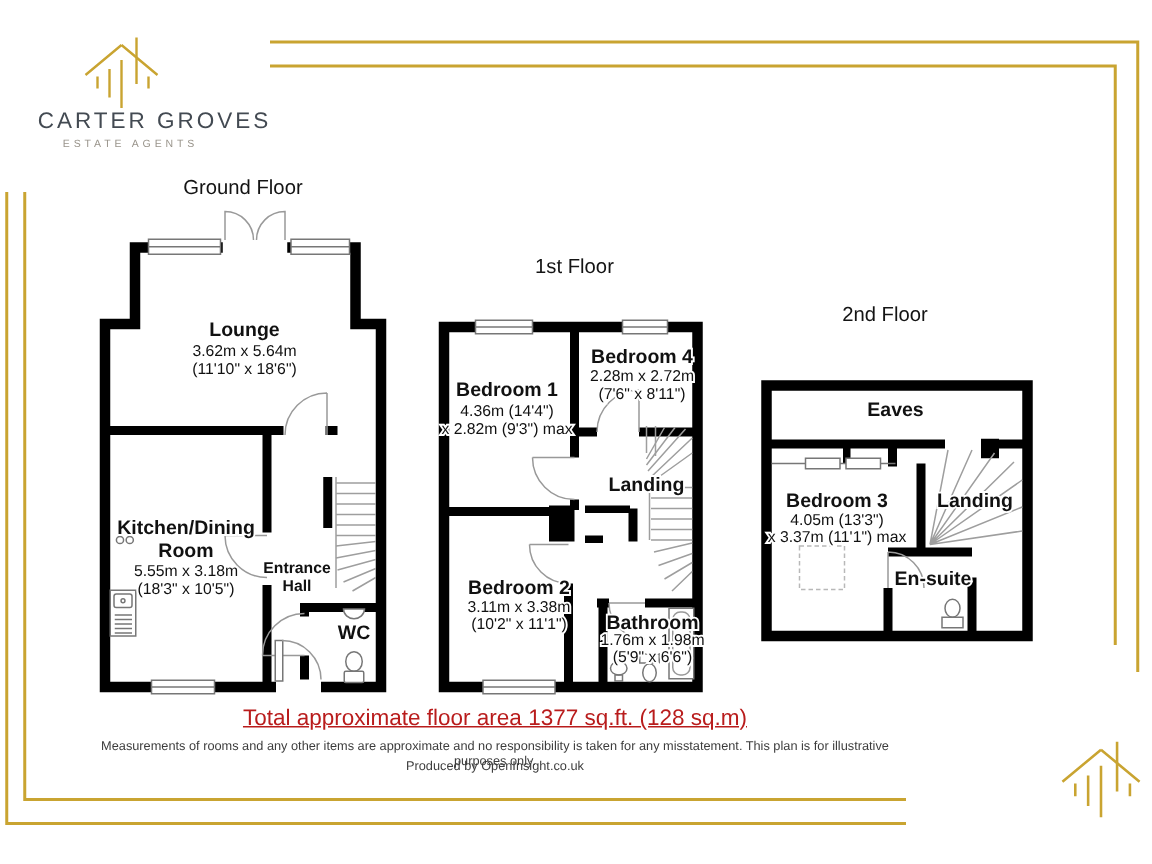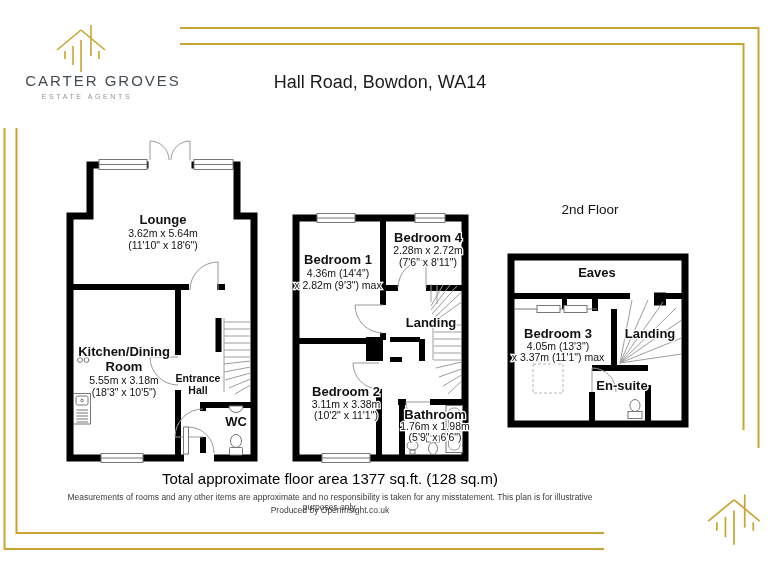--- a/index.html
+++ b/index.html
@@ -11,21 +11,21 @@
   
   .brand-name { left:8px; top:72px; width:158px; text-align:center;
     font-size:15px; letter-spacing:2px; color:#434A52; font-weight:500;margin-left:16px; }
   .brand-tag { left:8px; top:93px; width:158px; text-align:center;
     font-size:7px; letter-spacing:2.6px; color:#99948B; font-weight:400; }
   .page-title { left:180px; top:72px; width:400px; text-align:center;
     font-size:18px; color:#1b1b1b; font-weight:500; }
   .floor-label { text-align:center; font-size:13.5px; color:#141414; }
   
   .total-area { left:57px; top:470px; width:546px; text-align:center;
-    font-size:15px; color:#000000; }
+    font-size:15px; color:#b91c1c;text-decoration:underline; }
   .disclaimer { left:57px; top:492px; width:546px; text-align:center;
     font-size:8.5px; color:#3c3c3c; }
   .produced-by { left:57px; top:505px; width:546px; text-align:center;
     font-size:8.5px; color:#3c3c3c; }
   
   .wall7 { stroke:#000; fill:none; stroke-width:7; }
   .wall6 { stroke:#000; fill:none; stroke-width:6; }
   .wfill { fill:#000; stroke:none; }
   .gap   { fill:#fff; stroke:none; }
   .win   { fill:#fff; stroke:#777; stroke-width:1; }
@@ -55,22 +55,23 @@
   </svg>
 
   <svg class="abs" style="left:53px;top:20px" width="56" height="54" viewBox="0 0 56 54">
     <path class="gold" stroke-width="1.6" d="M4,30 L28,10 M28,10 L52,30"></path>
     <path class="gold" stroke-width="1.6" d="M38,5 V36"></path>
     <path class="gold" stroke-width="1.6" d="M12,31 V39 M20,26 V45 M28,20 V52 M46,31 V39"></path>
   </svg>
   <div class="abs brand-name">CARTER GROVES</div>
   <div class="abs brand-tag">ESTATE AGENTS</div>
 
-  <div class="abs page-title">Hall Road, Bowdon, WA14</div>
-
+
+  <div class="abs floor-label" style="left:92px;top:117px;width:140px">Ground Floor</div>
+  <div class="abs floor-label" style="left:313px;top:170px;width:140px">1st Floor</div>
   <div class="abs floor-label" style="left:520px;top:202px;width:140px">2nd Floor</div>
 
   <svg class="abs" style="left:52px;top:132px" width="216" height="340" viewBox="52 132 216 340">
     <g>
       <path class="wall7" d="M90,165 H237 V216 H254 V458 H70 V216 H90 Z"></path>
       <path class="wall6" d="M73,287 H189 M217,287 H225"></path>
       <path class="wall6" d="M178,284 V355 M178,390 V455"></path>
       <path class="wall6" d="M200,405 H251 M203,405 V411 M203,437 V455"></path>
       <rect class="wfill" x="215.5" y="318" width="6" height="34"></rect>
     </g>

